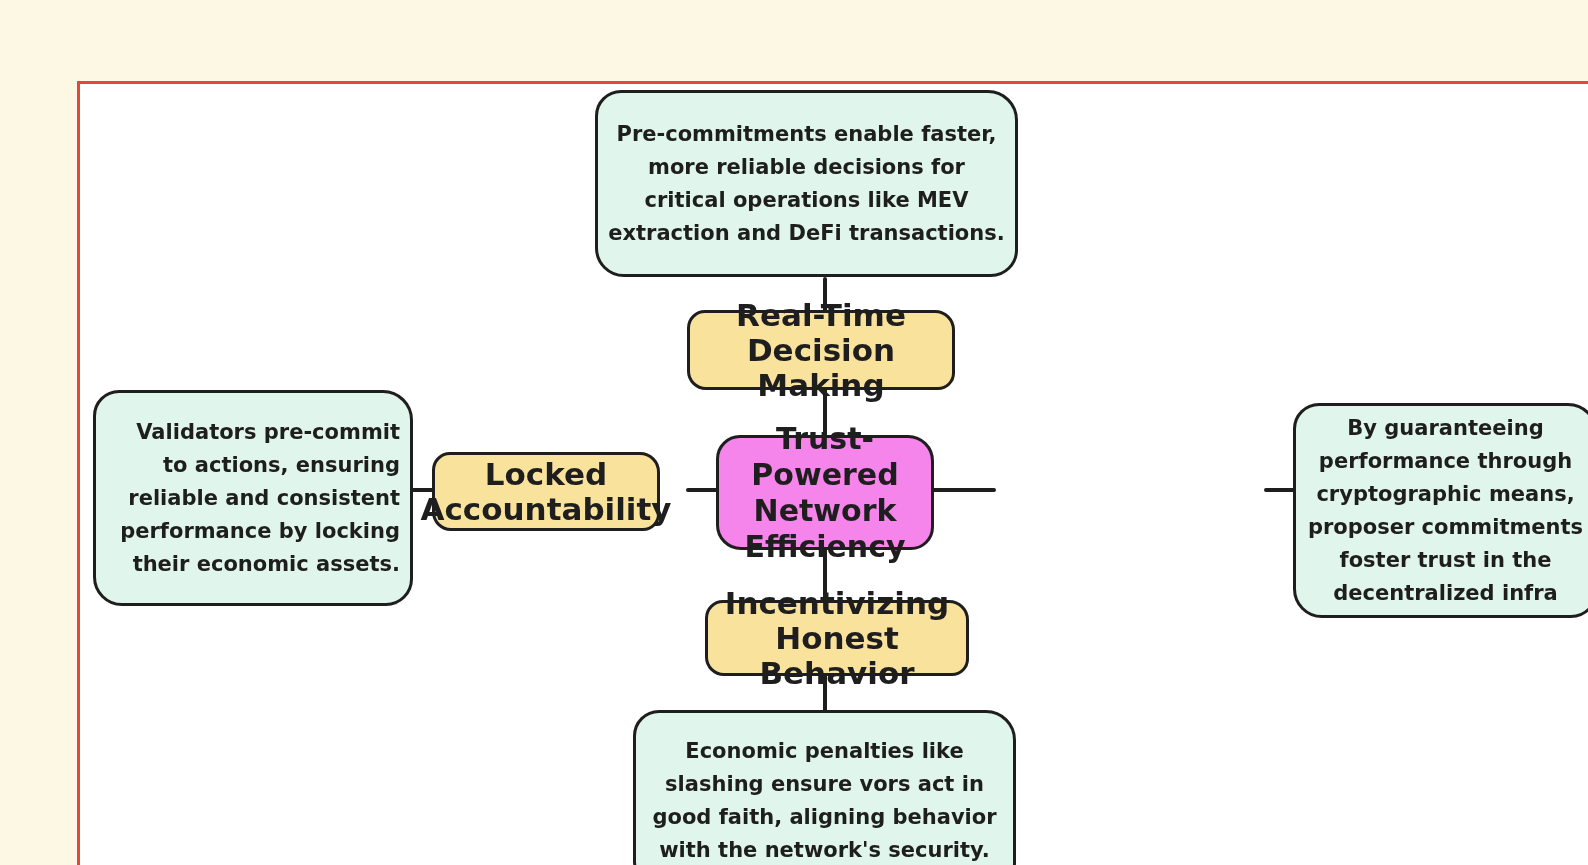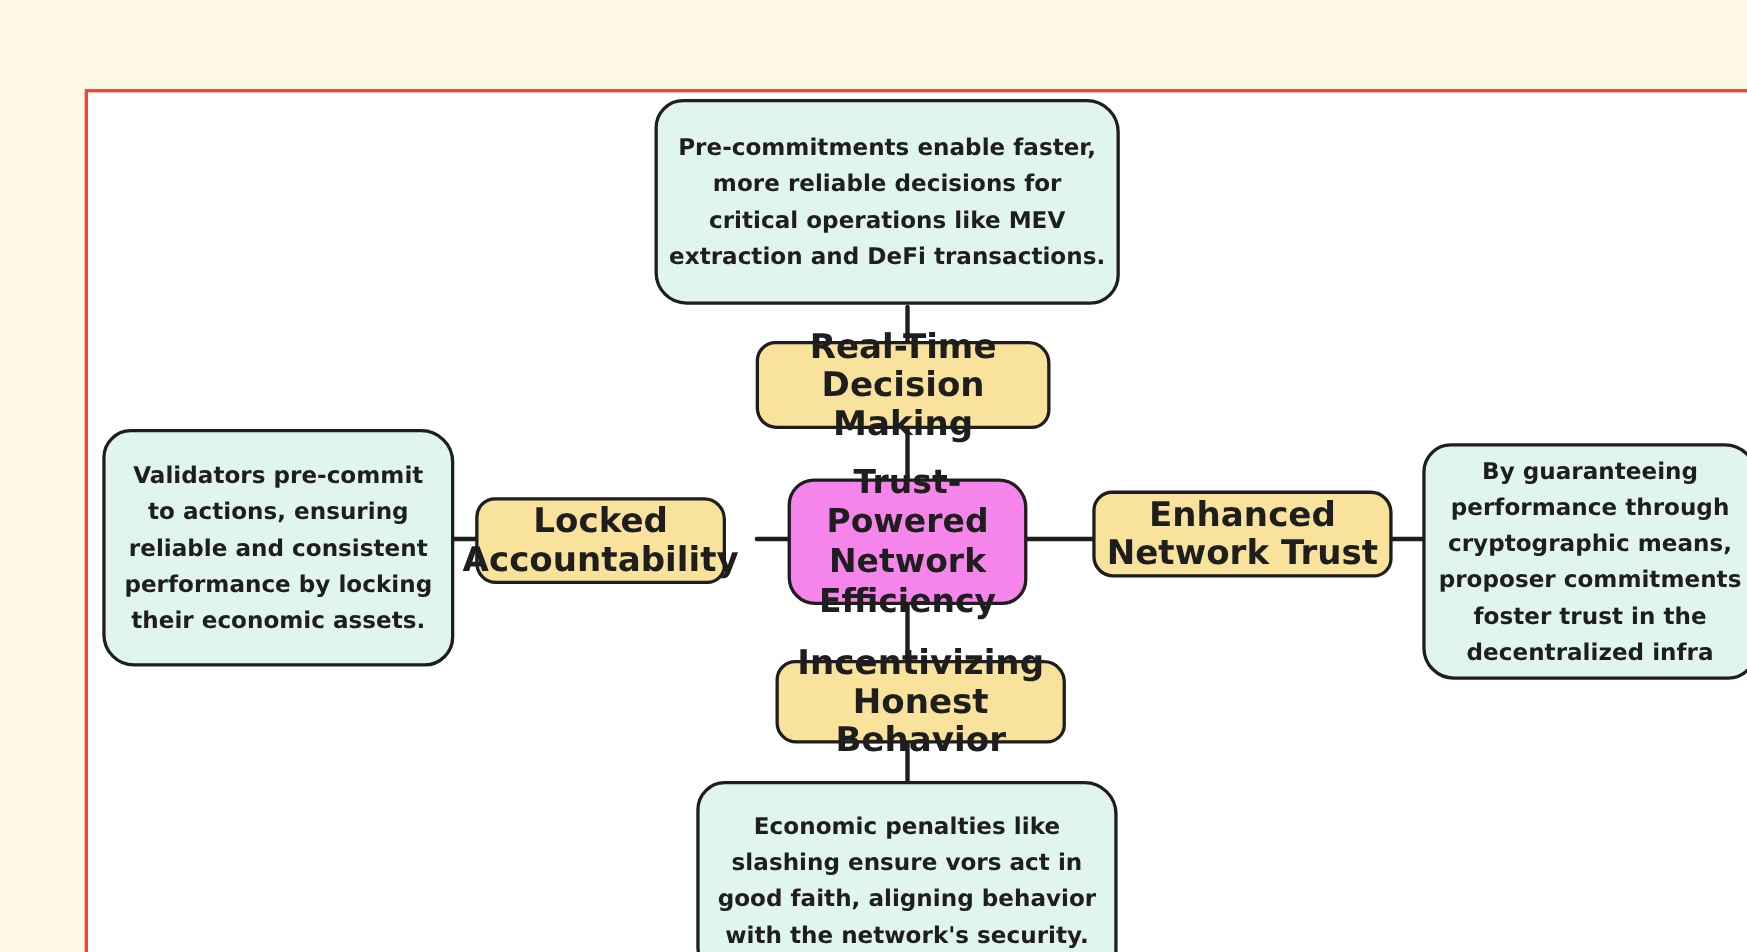--- a/index.html
+++ b/index.html
@@ -60,21 +60,21 @@
     font-size: 30px;
     line-height: 36px;
     padding: 4px 6px;
   }
 
   
   #desc-top     { left: 527px;  top: 22px;  width: 423px; height: 187px; }
   #node-top     { left: 619px;  top: 242px; width: 268px; height: 80px;  }
   #node-center  { left: 648px;  top: 367px; width: 218px; height: 115px; }
   #node-left    { left: 364px;  top: 384px; width: 228px; height: 79px;  }
-  #desc-left    { left: 25px;   top: 322px; width: 320px; height: 216px; }
+  #desc-left    { left: 25px;   top: 322px; width: 320px; height: 216px; text-align: right; }
   #node-right   { left: 925px;  top: 378px; width: 273px; height: 79px;  }
   #desc-right   { left: 1225px; top: 335px; width: 305px; height: 215px; }
   #node-bottom  { left: 637px;  top: 532px; width: 264px; height: 76px;  }
   #desc-bottom  { left: 565px;  top: 642px; width: 383px; height: 181px; }
 
   #conn-v1 { left: 755px; top: 209px; width: 4px;  height: 36px; }
   #conn-v2 { left: 755px; top: 320px; width: 4px;  height: 49px; }
   #conn-v3 { left: 755px; top: 480px; width: 4px;  height: 54px; }
   #conn-v4 { left: 755px; top: 606px; width: 4px;  height: 38px; }
   #conn-h1 { left: 342px; top: 420px; width: 25px; height: 4px;  }
@@ -98,18 +98,17 @@
   <div class="connector" id="conn-h4"></div>
 
   <div class="box desc" id="desc-top">Pre-commitments enable faster, more reliable decisions for critical operations like MEV extraction and DeFi transactions.</div>
   <div class="box topic" id="node-top">Real-Time Decision Making</div>
 
   <div class="box desc" id="desc-left">Validators pre-commit to actions, ensuring reliable and consistent performance by locking their economic assets.</div>
   <div class="box topic" id="node-left">Locked Accountability</div>
 
   <div class="box center-node" id="node-center">Trust-Powered Network Efficiency</div>
 
-  <div class="box topic" id="node-right">Enhanced Network Trust</div>
   <div class="box desc" id="desc-right">By guaranteeing performance through cryptographic means, proposer commitments foster trust in the decentralized infra</div>
 
   <div class="box topic" id="node-bottom">Incentivizing Honest Behavior</div>
   <div class="box desc" id="desc-bottom">Economic penalties like slashing ensure vors act in good faith, aligning behavior with the network's security.</div>
 </div>
 
 </body></html>

